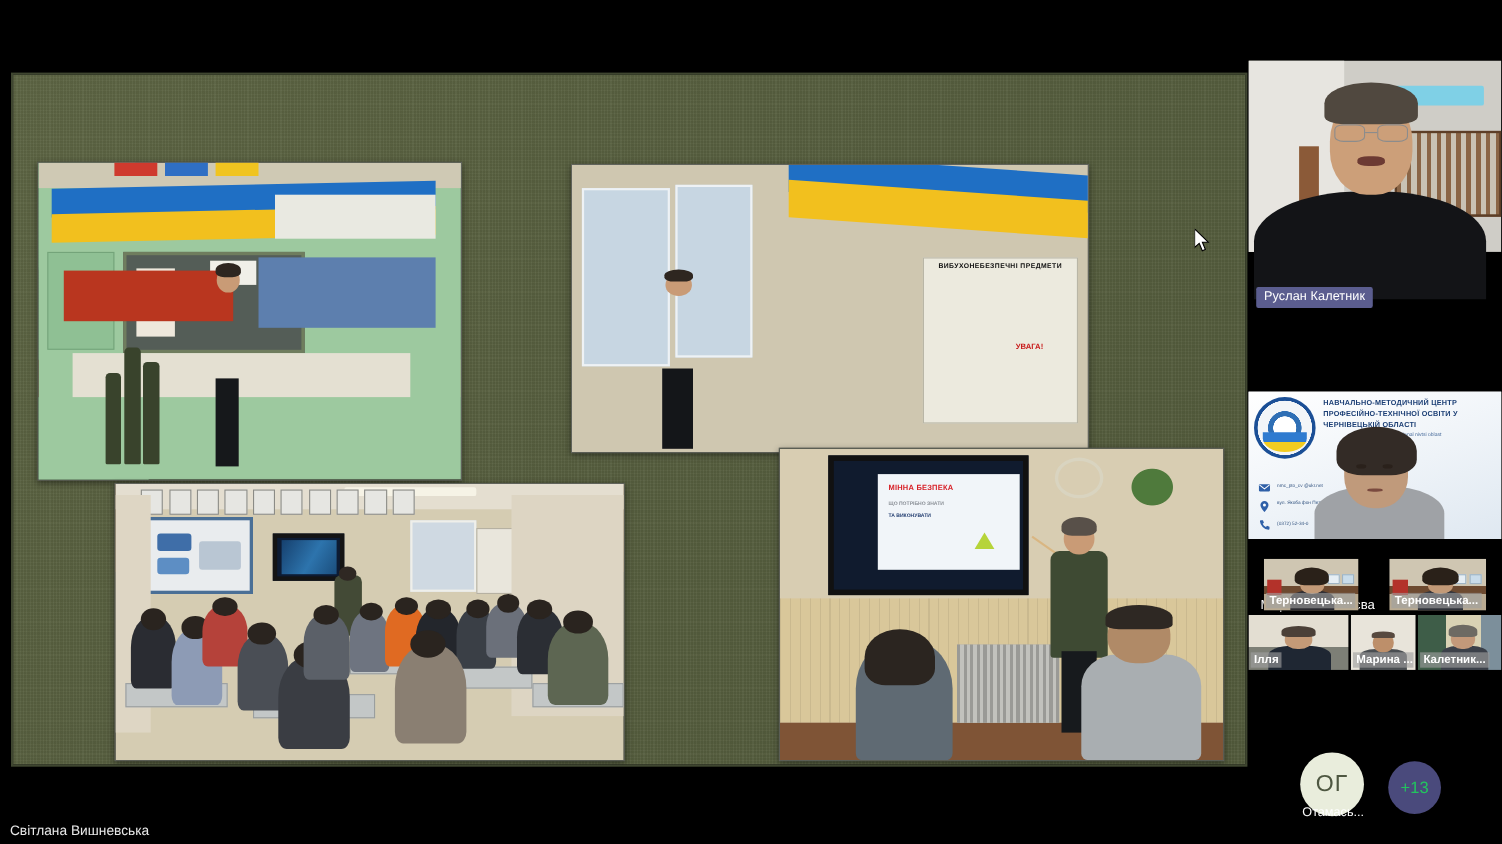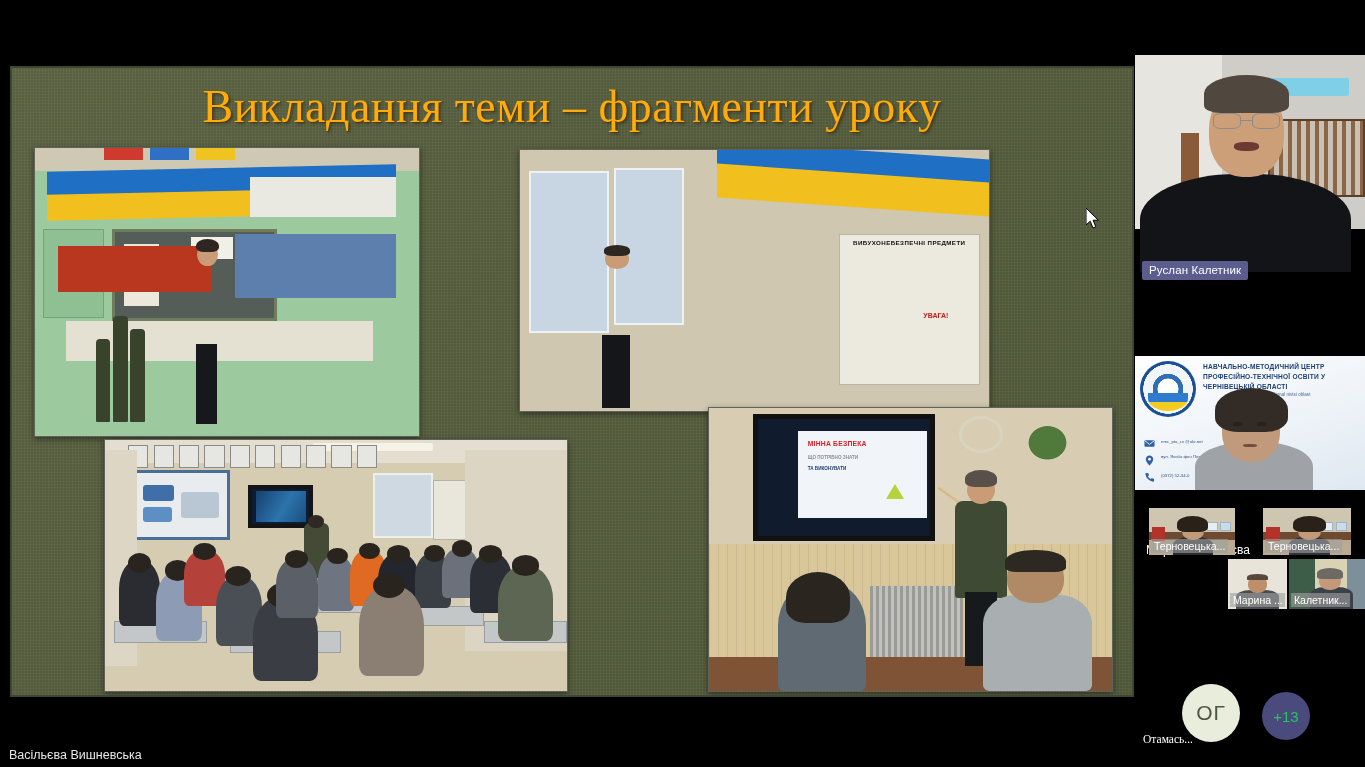--- a/index.html
+++ b/index.html
@@ -201,58 +201,57 @@
     position:absolute; left:2px; bottom:2px; max-width:94%;
     background:rgba(160,160,160,.62); color:#fff; font-size:10.5px;
     padding:1px 3px; white-space:nowrap; overflow:hidden;
   }
   #thumb-1 { left:1149px; top:563px; width:86px; height:47px; }
   #thumb-2 { left:1263px; top:563px; width:88px; height:47px; }
   #thumb-3 { left:1135px; top:614px; width:91px; height:50px; }
   #thumb-4 { left:1228px; top:614px; width:59px; height:50px; }
   #thumb-5 { left:1289px; top:614px; width:76px; height:50px; }
   
-  #sidebar .thumb { position:absolute; }
+  #sidebar .thumb { position:absolute;font-weight:bold; }
   #sidebar #thumb-1 { left:14px;  top:508px; }
   #sidebar #thumb-2 { left:128px; top:508px; }
   #sidebar #thumb-3 { left:0px;   top:559px; }
   #sidebar #thumb-4 { left:93px;  top:559px; }
   #sidebar #thumb-5 { left:154px; top:559px; }
 
   .t-room-a { position:absolute; inset:0; background:linear-gradient(#cfc6b2 0 52%, #6d4a30 52% 68%, #b9aa91 68% 100%); }
   .t-red    { position:absolute; left:3%; top:40%; width:16%; height:30%; background:#b3322a; }
   .t-wbox   { position:absolute; left:68%; top:30%; width:12%; height:20%; background:#e6eef4; border:1px solid #9fb4c4; }
   .t-wbox2  { position:absolute; left:83%; top:30%; width:12%; height:20%; background:#c9dcea; border:1px solid #9fb4c4; }
   .t-hair   { position:absolute; background:#2a2119; border-radius:50% 50% 28% 28%; }
   .t-face   { position:absolute; background:#c39a77; border-radius:46%; }
   .t-body   { position:absolute; border-radius:42% 42% 0 0; }
 
   
   #avatar-og { position:absolute; left:1182px; top:684px; width:58px; height:58px; border-radius:50%;
                background:#e9eddc; color:#4e5741; font-size:21px; display:flex;
                align-items:center; justify-content:center; letter-spacing:1px; }
-  #avatar-og-label { position:absolute; left:1128px; top:733px; width:80px; text-align:center;
-                     color:#fff; font-size:11.5px;font-family:Liberation Serif, serif; }
+  #avatar-og-label { position:absolute; left:1172px; top:733px; width:80px; text-align:center;
+                     color:#fff; font-size:11.5px; }
   #avatar-more { position:absolute; left:1262px; top:692px; width:48px; height:48px; border-radius:50%;
                  background:#4a4a7c; color:#22c55e; font-size:15px; display:flex;
                  align-items:center; justify-content:center; }
 
   
   #active-speaker { position:absolute; left:9px; top:748px; color:#e8e8e8; font-size:12.5px; }
 </style>
 </head>
 <body>
 
 <div id="root">
 
   <div id="stage">
 
     <div id="slide">
 
-      <div id="slide-title">Викладання теми – фрагменти уроку</div>
 
       <div class="photo" id="photo-1">
         <div class="ph-inner">
           <div id="p1-wall"></div>
           <div id="p1-ceil"></div>
           <div class="band-blue" id="p1-blue"></div>
           <div class="band-yellow" id="p1-yellow"></div>
           <div class="cabinet" id="p1-cab-l"></div>
           <div class="chalkboard" id="p1-board">
             <div style="position:absolute;left:6%;top:14%;width:22%;height:72%;background:#eee8dc;"></div>
@@ -402,21 +401,21 @@
       </div>
 
     </div>
 
     <div id="cursor">
       <svg width="16" height="22" viewBox="0 0 16 22">
         <path d="M0 0 L0 17 L4.2 13.2 L7 20 L9.8 18.8 L7.1 12.2 L12.4 12.2 Z" fill="#ffffff" stroke="#000000" stroke-width="1"></path>
       </svg>
     </div>
 
-    <div id="active-speaker">Васільєва Вишневська</div>
+    <div id="active-speaker">Світлана Вишневська</div>
   </div>
 
   <div id="sidebar">
 
     <div id="speaker-tile">
       <div id="sp-bg"></div>
       <div id="sp-bg-l"></div>
       <div id="sp-sign"></div>
       <div id="sp-shelf"></div>
       <div id="sp-frame"></div>
@@ -481,20 +480,27 @@
       <div class="t-room-a"></div>
       <div class="t-red"></div>
       <div class="t-wbox"></div>
       <div class="t-wbox2"></div>
       <div class="t-body" style="left:30%;top:62%;width:46%;height:38%;background:#30333a;"></div>
       <div class="t-face" style="left:40%;top:30%;width:26%;height:38%;"></div>
       <div class="t-hair" style="left:34%;top:18%;width:38%;height:34%;"></div>
       <div class="thumb-label">Терновецька...</div>
     </div>
 
+    <div class="thumb" id="thumb-3">
+      <div style="position:absolute;inset:0;background:linear-gradient(#e3ded2 0 58%, #7d7f76 58% 100%);"></div>
+      <div style="position:absolute;left:20%;top:55%;width:62%;height:45%;background:#1f2733;border-radius:38% 38% 0 0;"></div>
+      <div style="position:absolute;left:36%;top:28%;width:28%;height:34%;background:#c49a77;border-radius:46%;"></div>
+      <div style="position:absolute;left:33%;top:20%;width:34%;height:20%;background:#4b4038;border-radius:50% 50% 20% 20%;"></div>
+      <div class="thumb-label">Ілля</div>
+    </div>
 
     <div class="thumb" id="thumb-4">
       <div style="position:absolute;inset:0;background:#e8e4da;"></div>
       <div style="position:absolute;left:14%;top:62%;width:72%;height:38%;background:#4a4e52;border-radius:34% 34% 0 0;"></div>
       <div style="position:absolute;left:34%;top:34%;width:32%;height:34%;background:#bd8f6a;border-radius:46%;"></div>
       <div style="position:absolute;left:32%;top:30%;width:36%;height:12%;background:#57493f;border-radius:50% 50% 10% 10%;"></div>
       <div class="thumb-label">Марина ...</div>
     </div>
 
     <div class="thumb" id="thumb-5">

